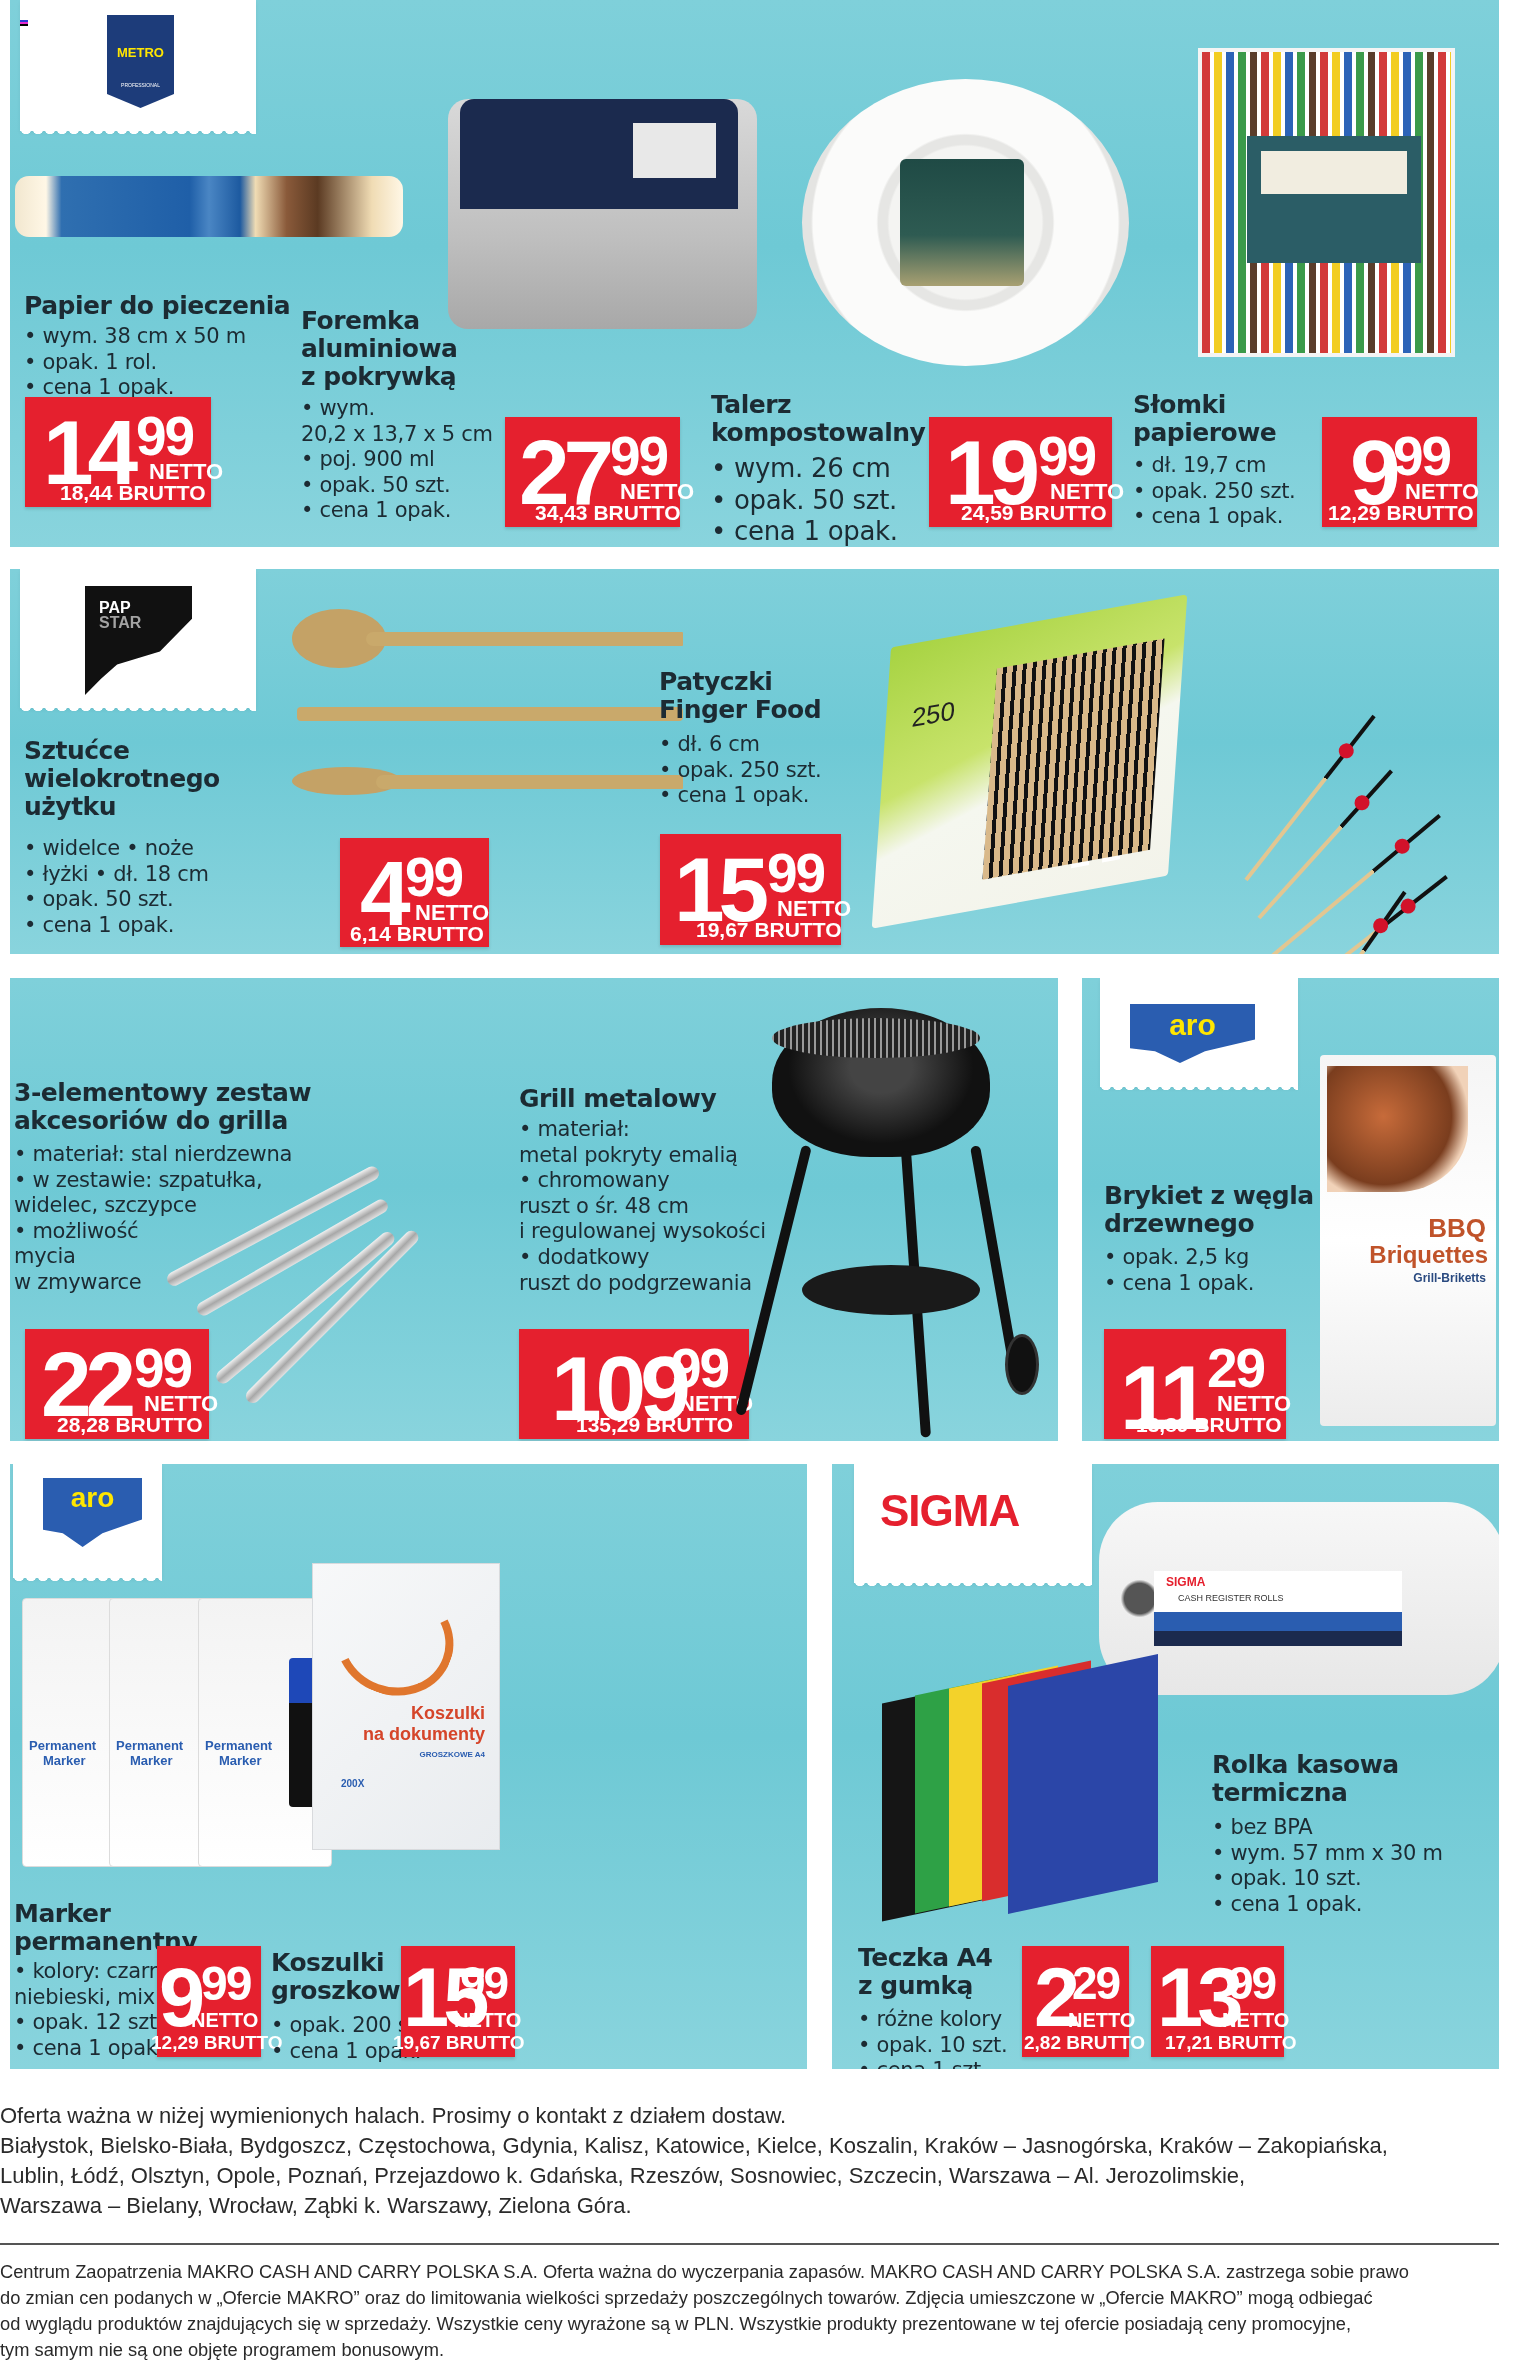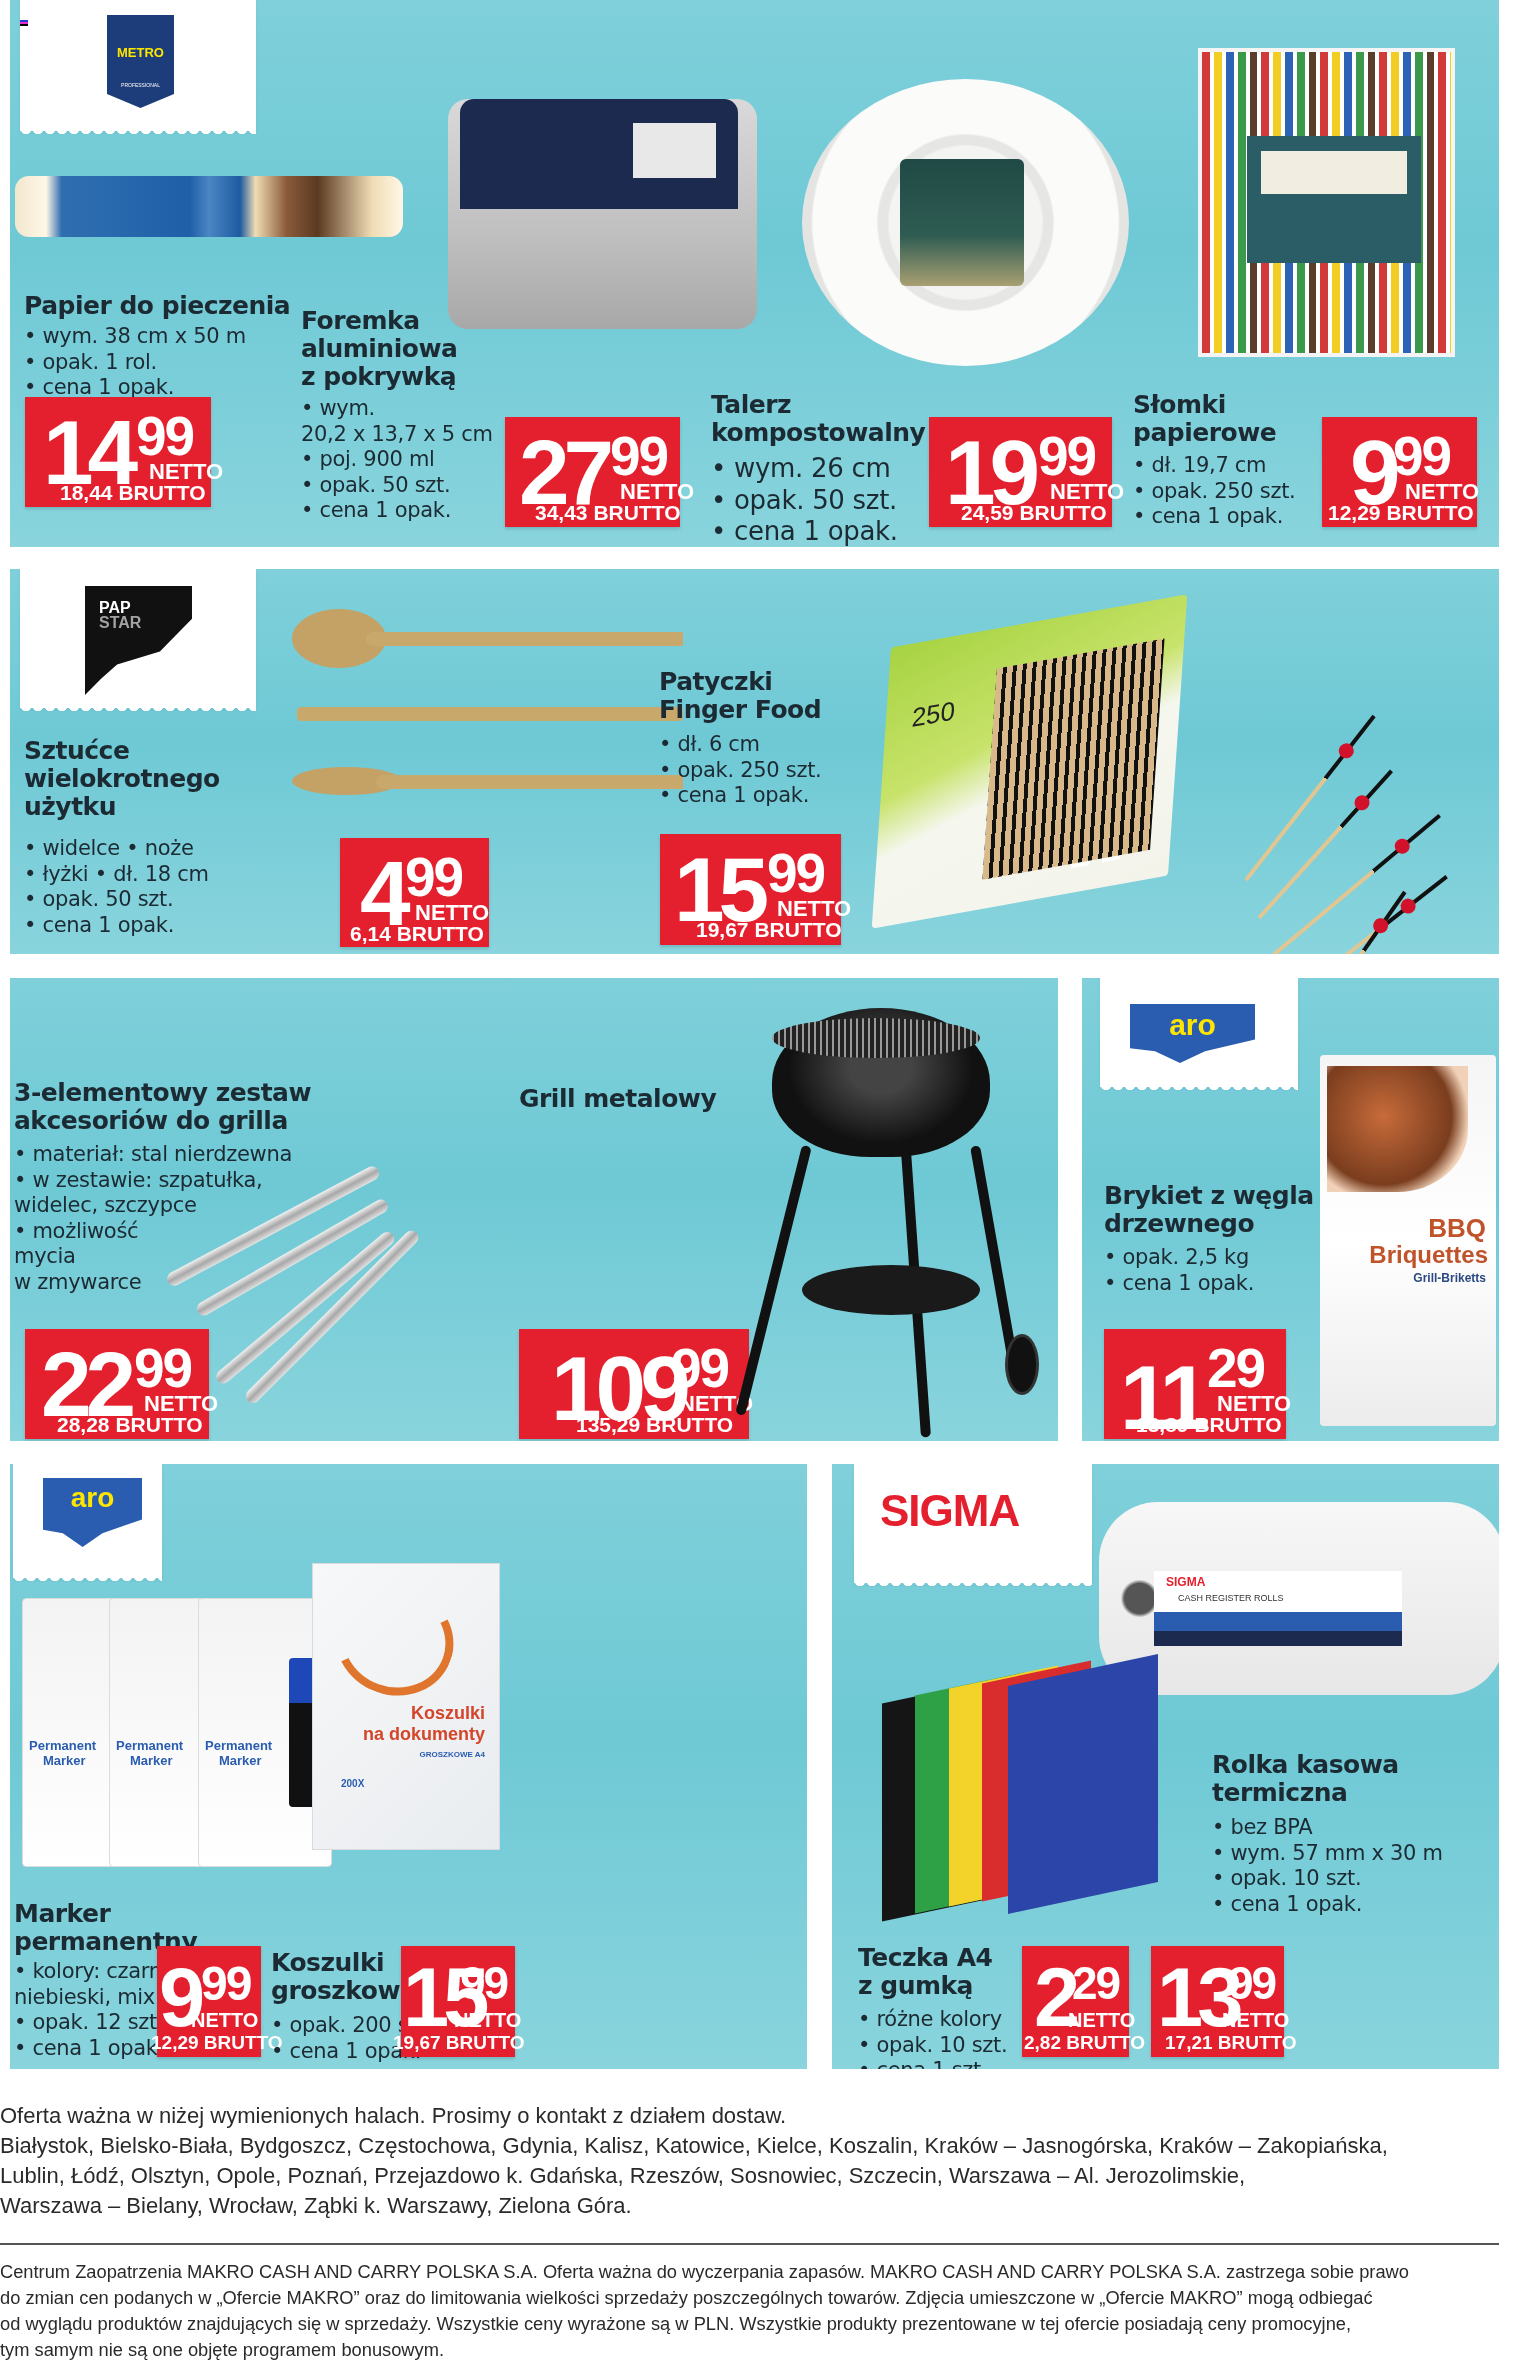--- a/index.html
+++ b/index.html
@@ -253,20 +253,29 @@
   <div>
     <div class="tongs" style="left:158px; top:297px; width:238px; transform:rotate(-28deg);"></div>
     <div class="tongs" style="left:188px; top:327px; width:218px; transform:rotate(-30deg);"></div>
     <div class="tongs" style="left:208px; top:396px; width:228px; transform:rotate(-40deg);"></div>
     <div class="tongs" style="left:238px; top:416px; width:238px; transform:rotate(-45deg);"></div>
   </div>
 
   <div class="title" style="left:509px; top:107px; font-size:25px;">
     <div>Grill metalowy</div>
   </div>
+  <div class="bullets" style="left:509px; top:139px; font-size:21px;">
+    <div>• materiał:</div>
+      <div>metal pokryty emalią</div>
+      <div>• chromowany</div>
+      <div>ruszt o śr. 48 cm</div>
+      <div>i regulowanej wysokości</div>
+      <div>• dodatkowy</div>
+      <div>ruszt do podgrzewania</div>
+  </div>
   <div class="price" style="left:509px; top:351px; width:230px; height:110px;">
     <span class="whole" style="left:14px; top:14px;margin-left:18px;">109</span>
     <span class="cents" style="left:152px; top:12px;">99</span>
     <span class="netto" style="left:160px; top:64px;">NETTO</span>
     <span class="brutto" style="left:57px; top:85px;">135,29 BRUTTO</span>
   </div>
   <div>
     <div class="img grill-bowl" style="left:762px; top:30px; width:218px; height:149px;"></div>
     <div class="img" style="left:762px; top:40px; width:208px; height:40px; border-radius:50%; background: repeating-linear-gradient(90deg,#999 0 2px,#222 2px 6px);"></div>
     <div class="grill-leg" style="left:792px; top:168px; height:277px; transform:rotate(14deg);"></div>

